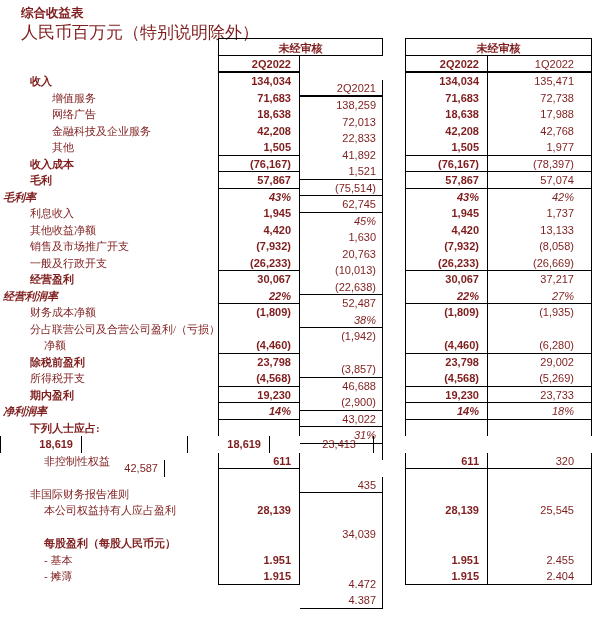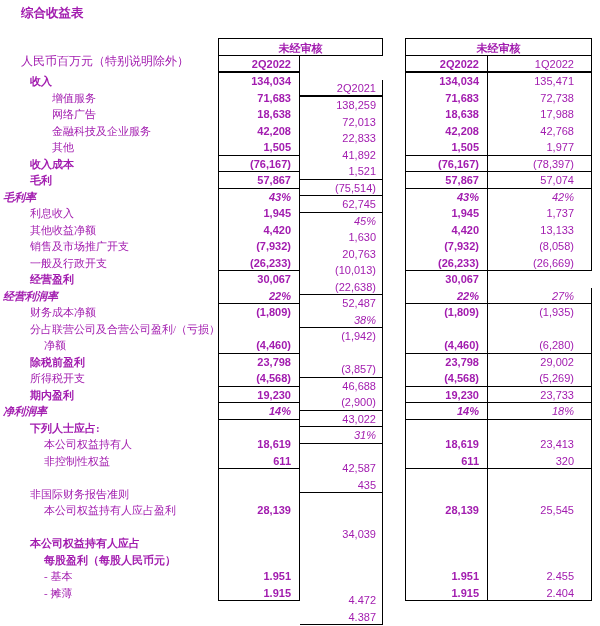--- a/index.html
+++ b/index.html
@@ -1,30 +1,30 @@
 <!DOCTYPE html>
 <html><head>
 <meta charset="utf-8">
 <style>
   html,body{margin:0;padding:0;}
   .page{
     position:relative;
     width:600px;height:626px;
     background:#ffffff;
-    color:#a21caf;
+    color:#7f1d1d;
     overflow:hidden;
     font-family:"Liberation Serif",serif;
   }
   .doc-title{
     position:absolute;left:21px;top:5px;
     font-size:12.5px;font-weight:bold;white-space:nowrap;
   }
   .doc-subtitle{
     position:absolute;left:21px;top:21px;
-    font-size:12px;white-space:nowrap;margin-top:32px;
+    font-size:17px;white-space:nowrap;
   }
   .tablewrap{position:absolute;left:0;top:38px;width:592px;}
   .trow{display:flex;height:16.5px;line-height:16.5px;}
   .h1row{height:18px;line-height:18px;}
   .h2row{height:17px;line-height:17px;}
   .c{box-sizing:border-box;height:100%;flex:none;overflow:hidden;}
   .label{
     width:218px;font-size:11px;white-space:nowrap;
     padding-left:30px;
   }
@@ -178,20 +178,21 @@
           <div class="c gapc"></div>
           <div class="c v t2a boldv">(26,233)</div>
           <div class="c v t2b">(26,669)</div>
         </div>
         <div class="trow">
           <div class="c label bold">经营盈利</div>
           <div class="c v t1a boldv">30,067</div>
           <div class="c v t1b">52,487</div>
           <div class="c gapc"></div>
           <div class="c v t2a boldv">30,067</div>
+          <div class="c v t2b">37,217</div>
         </div>
         <div class="trow line">
           <div class="c label marginlab">经营利润率</div>
           <div class="c v t1a boldv pct">22%</div>
           <div class="c v t1b pct">38%</div>
           <div class="c gapc"></div>
           <div class="c v t2a boldv pct">22%</div>
           <div class="c v t2b pct">27%</div>
         </div>
         <div class="trow">
@@ -252,21 +253,20 @@
         </div>
         <div class="trow">
           <div class="c label bold">下列人士应占:</div>
           <div class="c v t1a"></div>
           <div class="c v t1b"></div>
           <div class="c gapc"></div>
           <div class="c v t2a"></div>
           <div class="c v t2b"></div>
         </div>
         <div class="trow">
-          <div class="c label ind1">本公司权益持有人</div>
           <div class="c v t1a boldv">18,619</div>
           <div class="c v t1b">42,587</div>
           <div class="c gapc"></div>
           <div class="c v t2a boldv">18,619</div>
           <div class="c v t2b">23,413</div>
         </div>
         <div class="trow line">
           <div class="c label ind1">非控制性权益</div>
           <div class="c v t1a boldv">611</div>
           <div class="c v t1b">435</div>
@@ -300,28 +300,20 @@
         </div>
         <div class="trow">
           <div class="c label"></div>
           <div class="c v t1a"></div>
           <div class="c v t1b"></div>
           <div class="c gapc"></div>
           <div class="c v t2a"></div>
           <div class="c v t2b"></div>
         </div>
         <div class="trow">
-          <div class="c label bold">本公司权益持有人应占</div>
-          <div class="c v t1a"></div>
-          <div class="c v t1b"></div>
-          <div class="c gapc"></div>
-          <div class="c v t2a"></div>
-          <div class="c v t2b"></div>
-        </div>
-        <div class="trow">
           <div class="c label ind1 bold">每股盈利（每股人民币元）</div>
           <div class="c v t1a"></div>
           <div class="c v t1b"></div>
           <div class="c gapc"></div>
           <div class="c v t2a"></div>
           <div class="c v t2b"></div>
         </div>
         <div class="trow">
           <div class="c label ind1">- 基本</div>
           <div class="c v t1a boldv">1.951</div>

